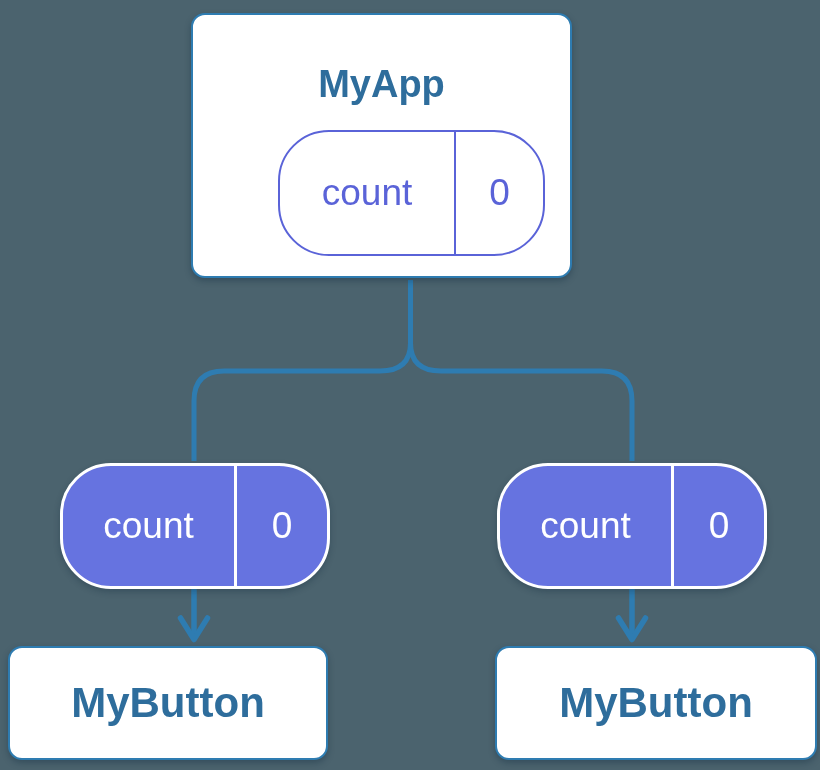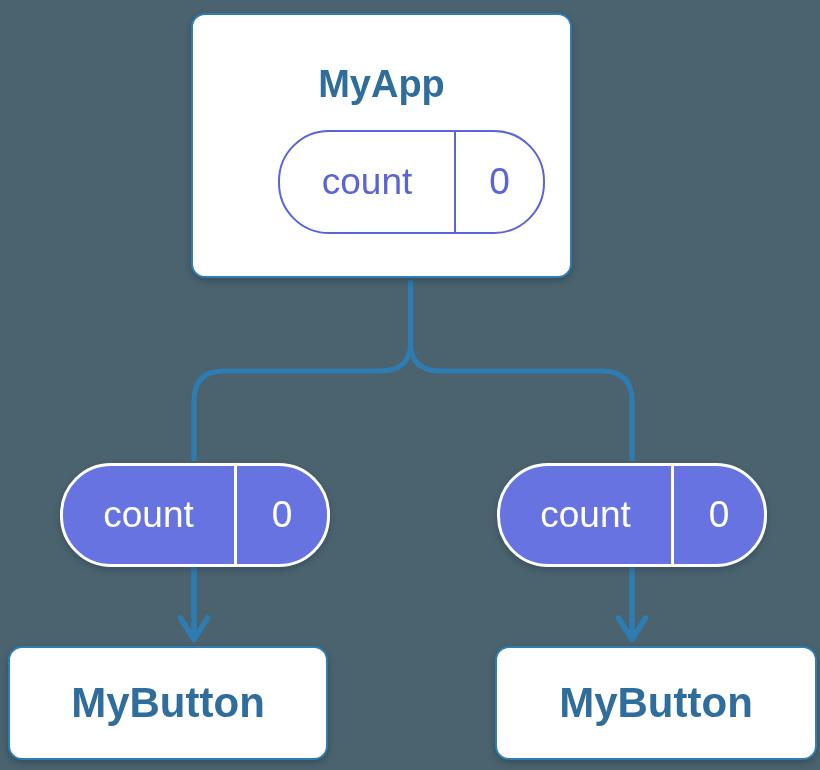--- a/index.html
+++ b/index.html
@@ -28,21 +28,21 @@
     font-weight:bold;
     font-size:38px;
     line-height:1.1;
     text-align:center;
   }
   .card-myapp .component-title{margin-top:49px;}
   .card-button-left .component-title,
   .card-button-right .component-title{font-size:42px;}
   .pill{
     position:absolute;
-    height:104px;width:270px;
+    height:126px;width:270px;
     border-radius:51px;
     box-sizing:border-box;
     display:flex;align-items:stretch;
     font-size:37px;
     overflow:hidden;
   }
   .pill-state{ 
     left:278px;top:130px;width:267px;
     background:#FFFFFF;
     border:2px solid #5A63D8;

